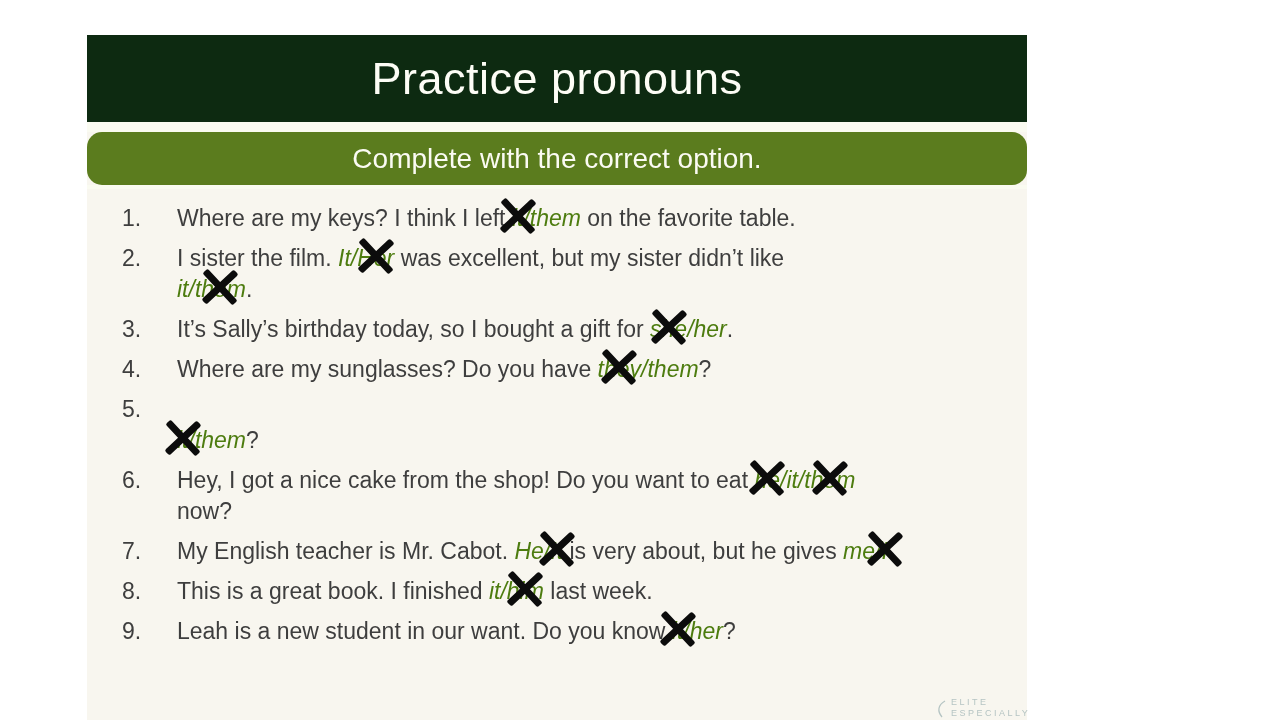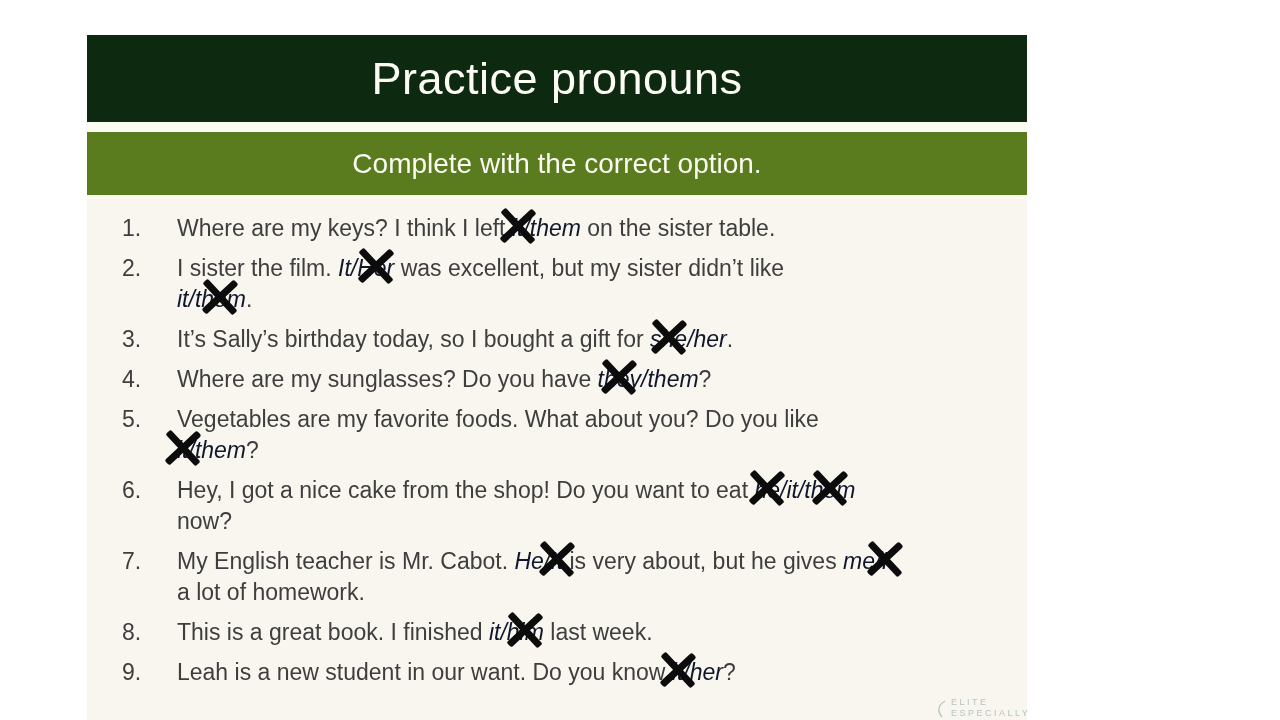--- a/index.html
+++ b/index.html
@@ -12,35 +12,35 @@
     background:#f8f6ef;
   }
   .slide-header{
     height:87px;background:#0d2a11;display:flex;align-items:center;justify-content:center;
   }
   .slide-title{
     margin:1px;color:#fdfdf6;font-size:45px;font-weight:400;letter-spacing:0.5px;
   }
   .gap1{height:10px;background:#fafbf1;}
   .band{
-    height:63px;background:#5b7c1e;display:flex;align-items:center;justify-content:center;
+    height:53px;background:#5b7c1e;display:flex;align-items:center;justify-content:center;border-radius:15px;
   }
   .band-title{
     margin:0;color:#fbfbf3;font-size:28px;font-weight:400;
   }
   .gap2{height:4px;background:#fafbf1;}
   .sentences{padding-top:14px;}
   .row{
     display:flex;margin-bottom:9px;font-size:23px;line-height:31px;color:#3e3e3e;
   }
   .num{
     flex:0 0 55px;margin-left:35px;
   }
   .text{width:856px;}
-  .option{color:#0f172a;font-style:italic;}
+  .option{color:#4d7c0f;font-style:italic;}
   .crossed{position:relative;}
   .xmark{
     position:absolute;left:50%;top:44%;width:40px;height:40px;
     transform:translate(-50%,-50%);pointer-events:none;
   }
   .xmark i{
     position:absolute;left:50%;top:50%;width:44px;height:7px;background:#0c0c0c;
     border-radius:2px;display:block;
   }
   .xmark .s1{transform:translate(-50%,-50%) rotate(47deg);}
@@ -67,21 +67,21 @@
   </div>
 
   <div class="gap2"></div>
 
   <main class="sentences">
       <div class="row">
         <span class="num">1.</span>
         <div class="text"><span>Where are my keys? I think I left </span><span class="option crossed">it<span class="xmark">
               <i class="s1"></i>
               <i class="s2"></i>
-            </span></span><span class="option">/</span><span class="option">them</span><span> on the sister table.</span></div>
+            </span></span><span class="option">/</span><span class="option">them</span><span> on the favorite table.</span></div>
       </div>
       <div class="row">
         <span class="num">2.</span>
         <div class="text"><span>I sister the film. </span><span class="option">It</span><span class="option">/</span><span class="option crossed">Her<span class="xmark">
               <i class="s1"></i>
               <i class="s2"></i>
             </span></span><span> was excellent, but my sister didn’t like</span><br><span class="option">it</span><span class="option">/</span><span class="option crossed">them<span class="xmark">
               <i class="s1"></i>
               <i class="s2"></i>
             </span></span><span>.</span></div>
@@ -95,21 +95,21 @@
       </div>
       <div class="row">
         <span class="num">4.</span>
         <div class="text"><span>Where are my sunglasses? Do you have </span><span class="option crossed">they<span class="xmark">
               <i class="s1"></i>
               <i class="s2"></i>
             </span></span><span class="option">/</span><span class="option">them</span><span>?</span></div>
       </div>
       <div class="row">
         <span class="num">5.</span>
-        <div class="text"><span>Vegetables are my favorite foods. What about you? Do you like</span><br><span class="option crossed">it<span class="xmark">
+        <div class="text"><br><span class="option crossed">it<span class="xmark">
               <i class="s1"></i>
               <i class="s2"></i>
             </span></span><span class="option">/</span><span class="option">them</span><span>?</span></div>
       </div>
       <div class="row">
         <span class="num">6.</span>
         <div class="text"><span>Hey, I got a nice cake from the shop! Do you want to eat </span><span class="option crossed">he<span class="xmark">
               <i class="s1"></i>
               <i class="s2"></i>
             </span></span><span class="option">/</span><span class="option">it</span><span class="option">/</span><span class="option crossed">them<span class="xmark">
@@ -118,21 +118,21 @@
             </span></span><br><span>now?</span></div>
       </div>
       <div class="row">
         <span class="num">7.</span>
         <div class="text"><span>My English teacher is Mr. Cabot. </span><span class="option">He</span><span class="option">/</span><span class="option crossed">It<span class="xmark">
               <i class="s1"></i>
               <i class="s2"></i>
             </span></span><span> is very about, but he gives </span><span class="option">me</span><span class="option">/</span><span class="option crossed">I<span class="xmark">
               <i class="s1"></i>
               <i class="s2"></i>
-            </span></span><br><span>a lot of homework.</span></div>
+            </span></span><br></div>
       </div>
       <div class="row">
         <span class="num">8.</span>
         <div class="text"><span>This is a great book. I finished </span><span class="option">it</span><span class="option">/</span><span class="option crossed">him<span class="xmark">
               <i class="s1"></i>
               <i class="s2"></i>
             </span></span><span> last week.</span></div>
       </div>
       <div class="row">
         <span class="num">9.</span>

